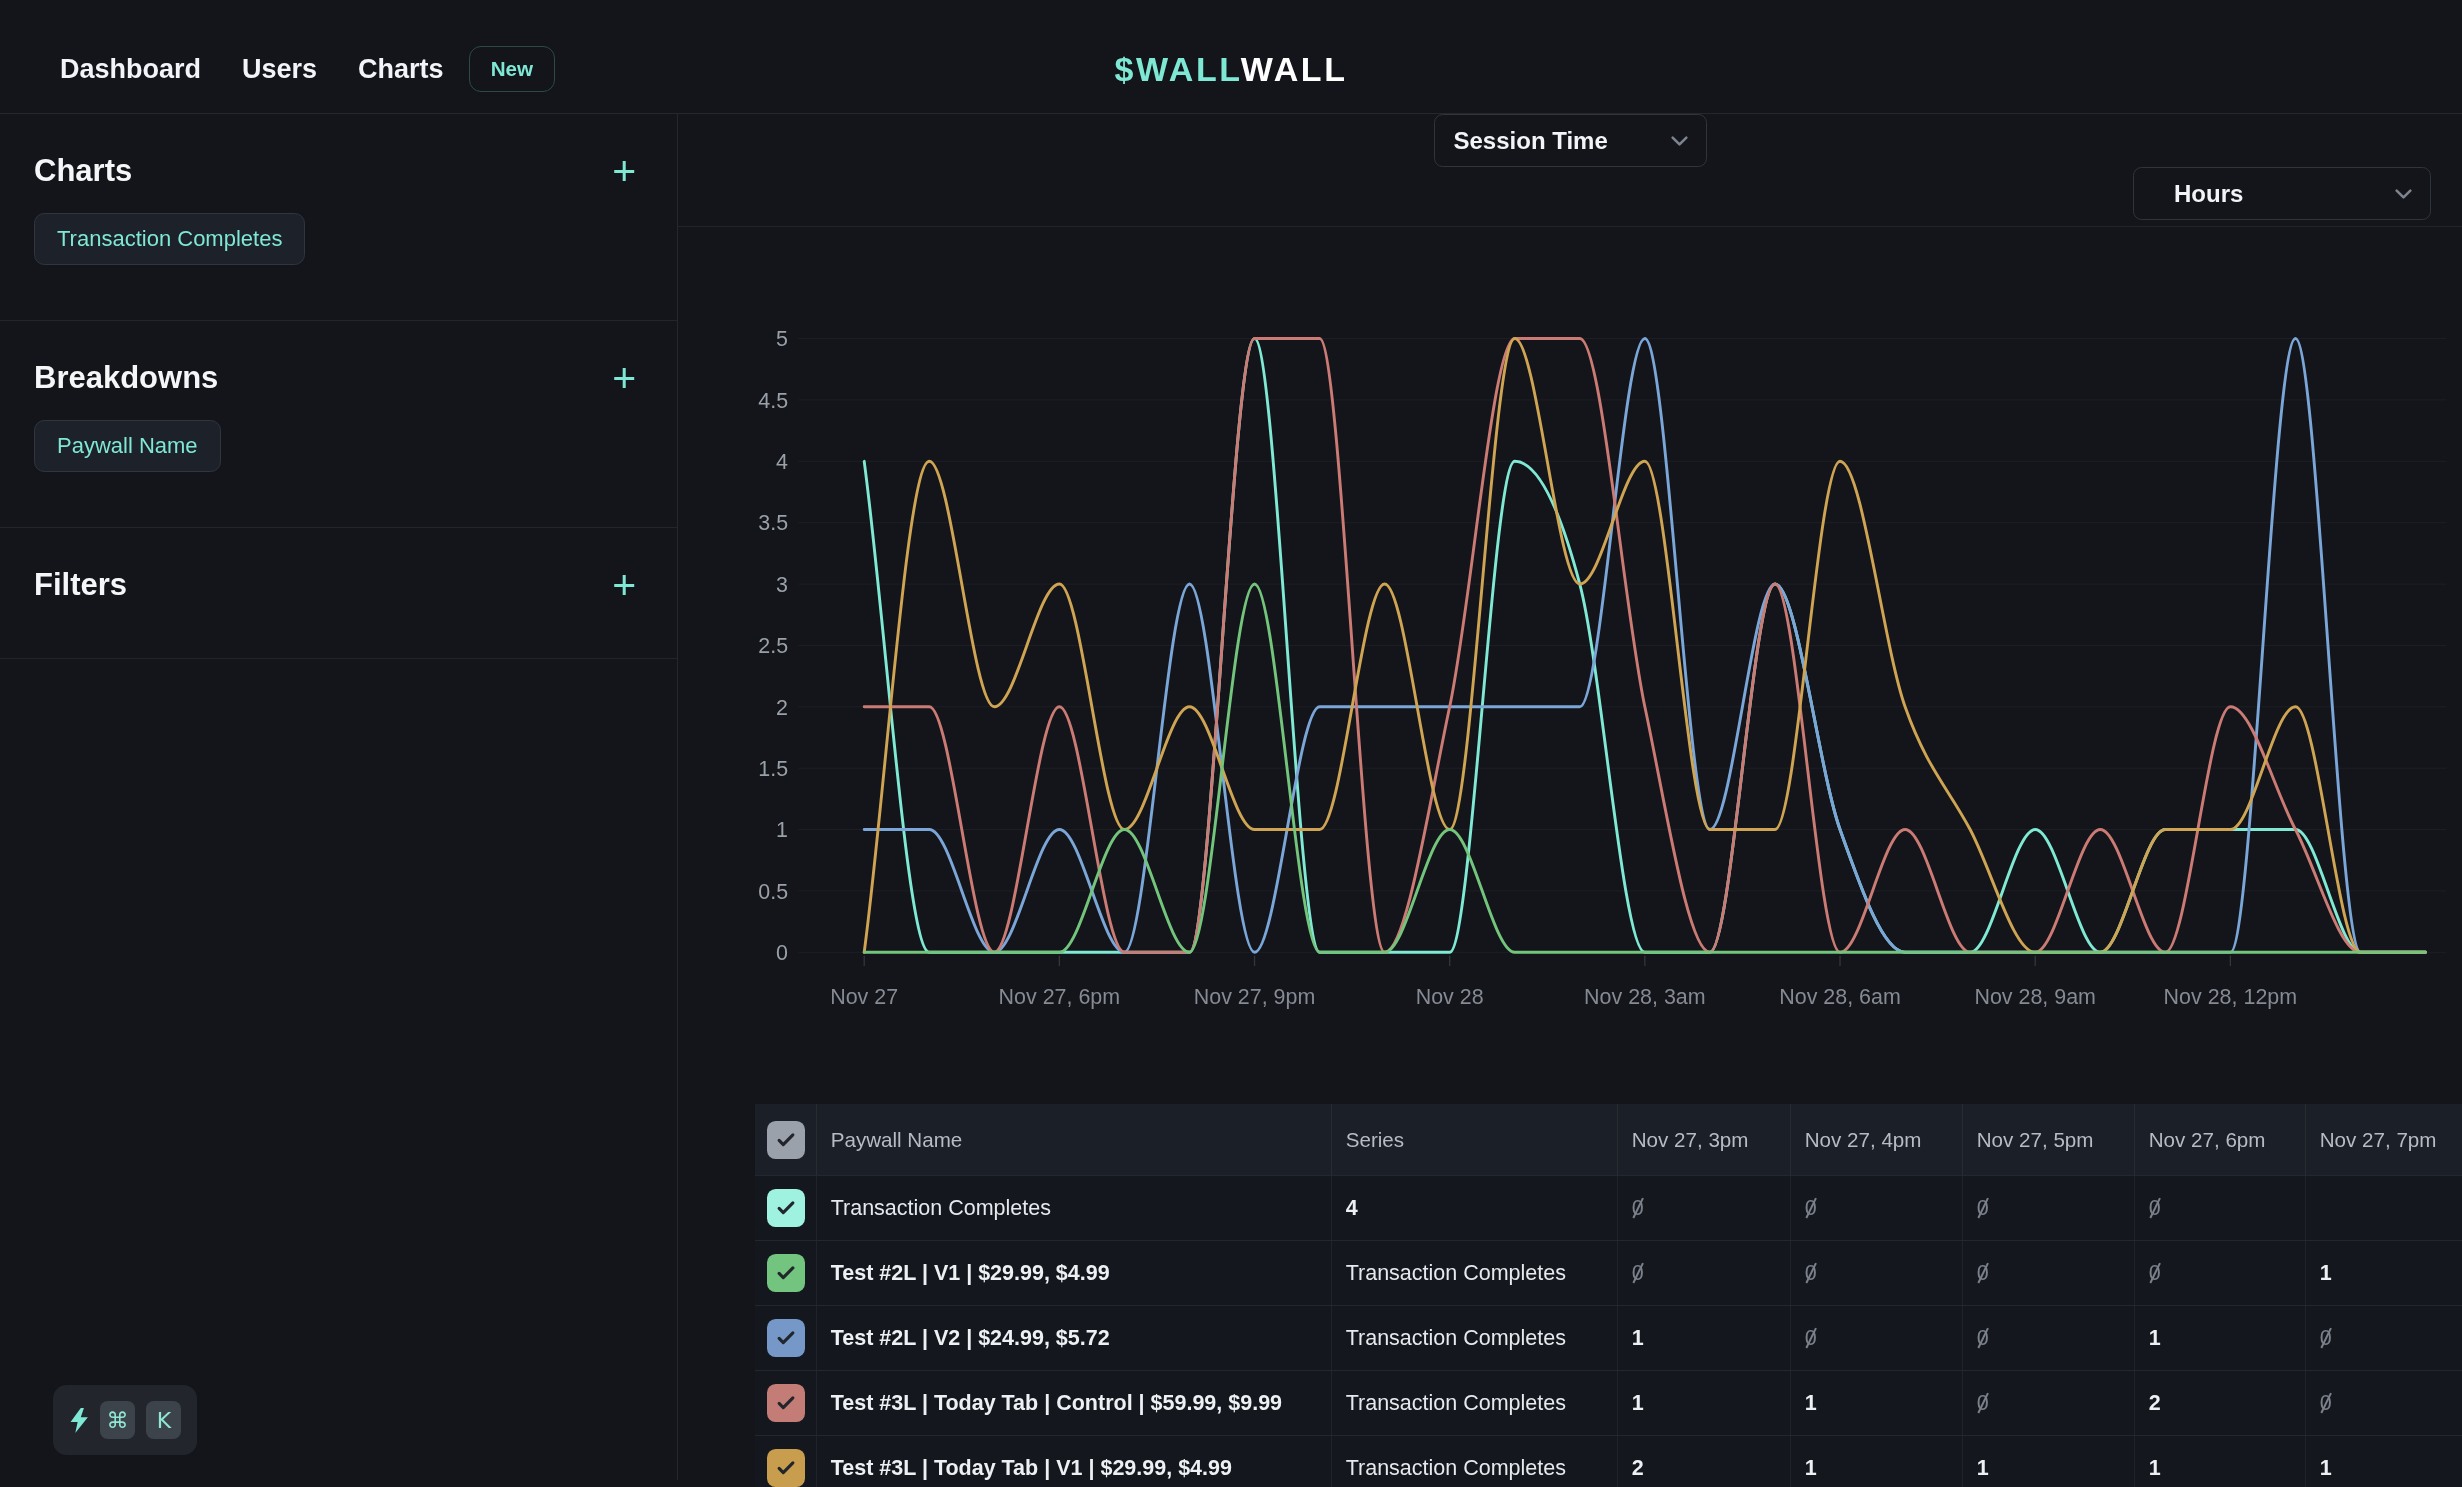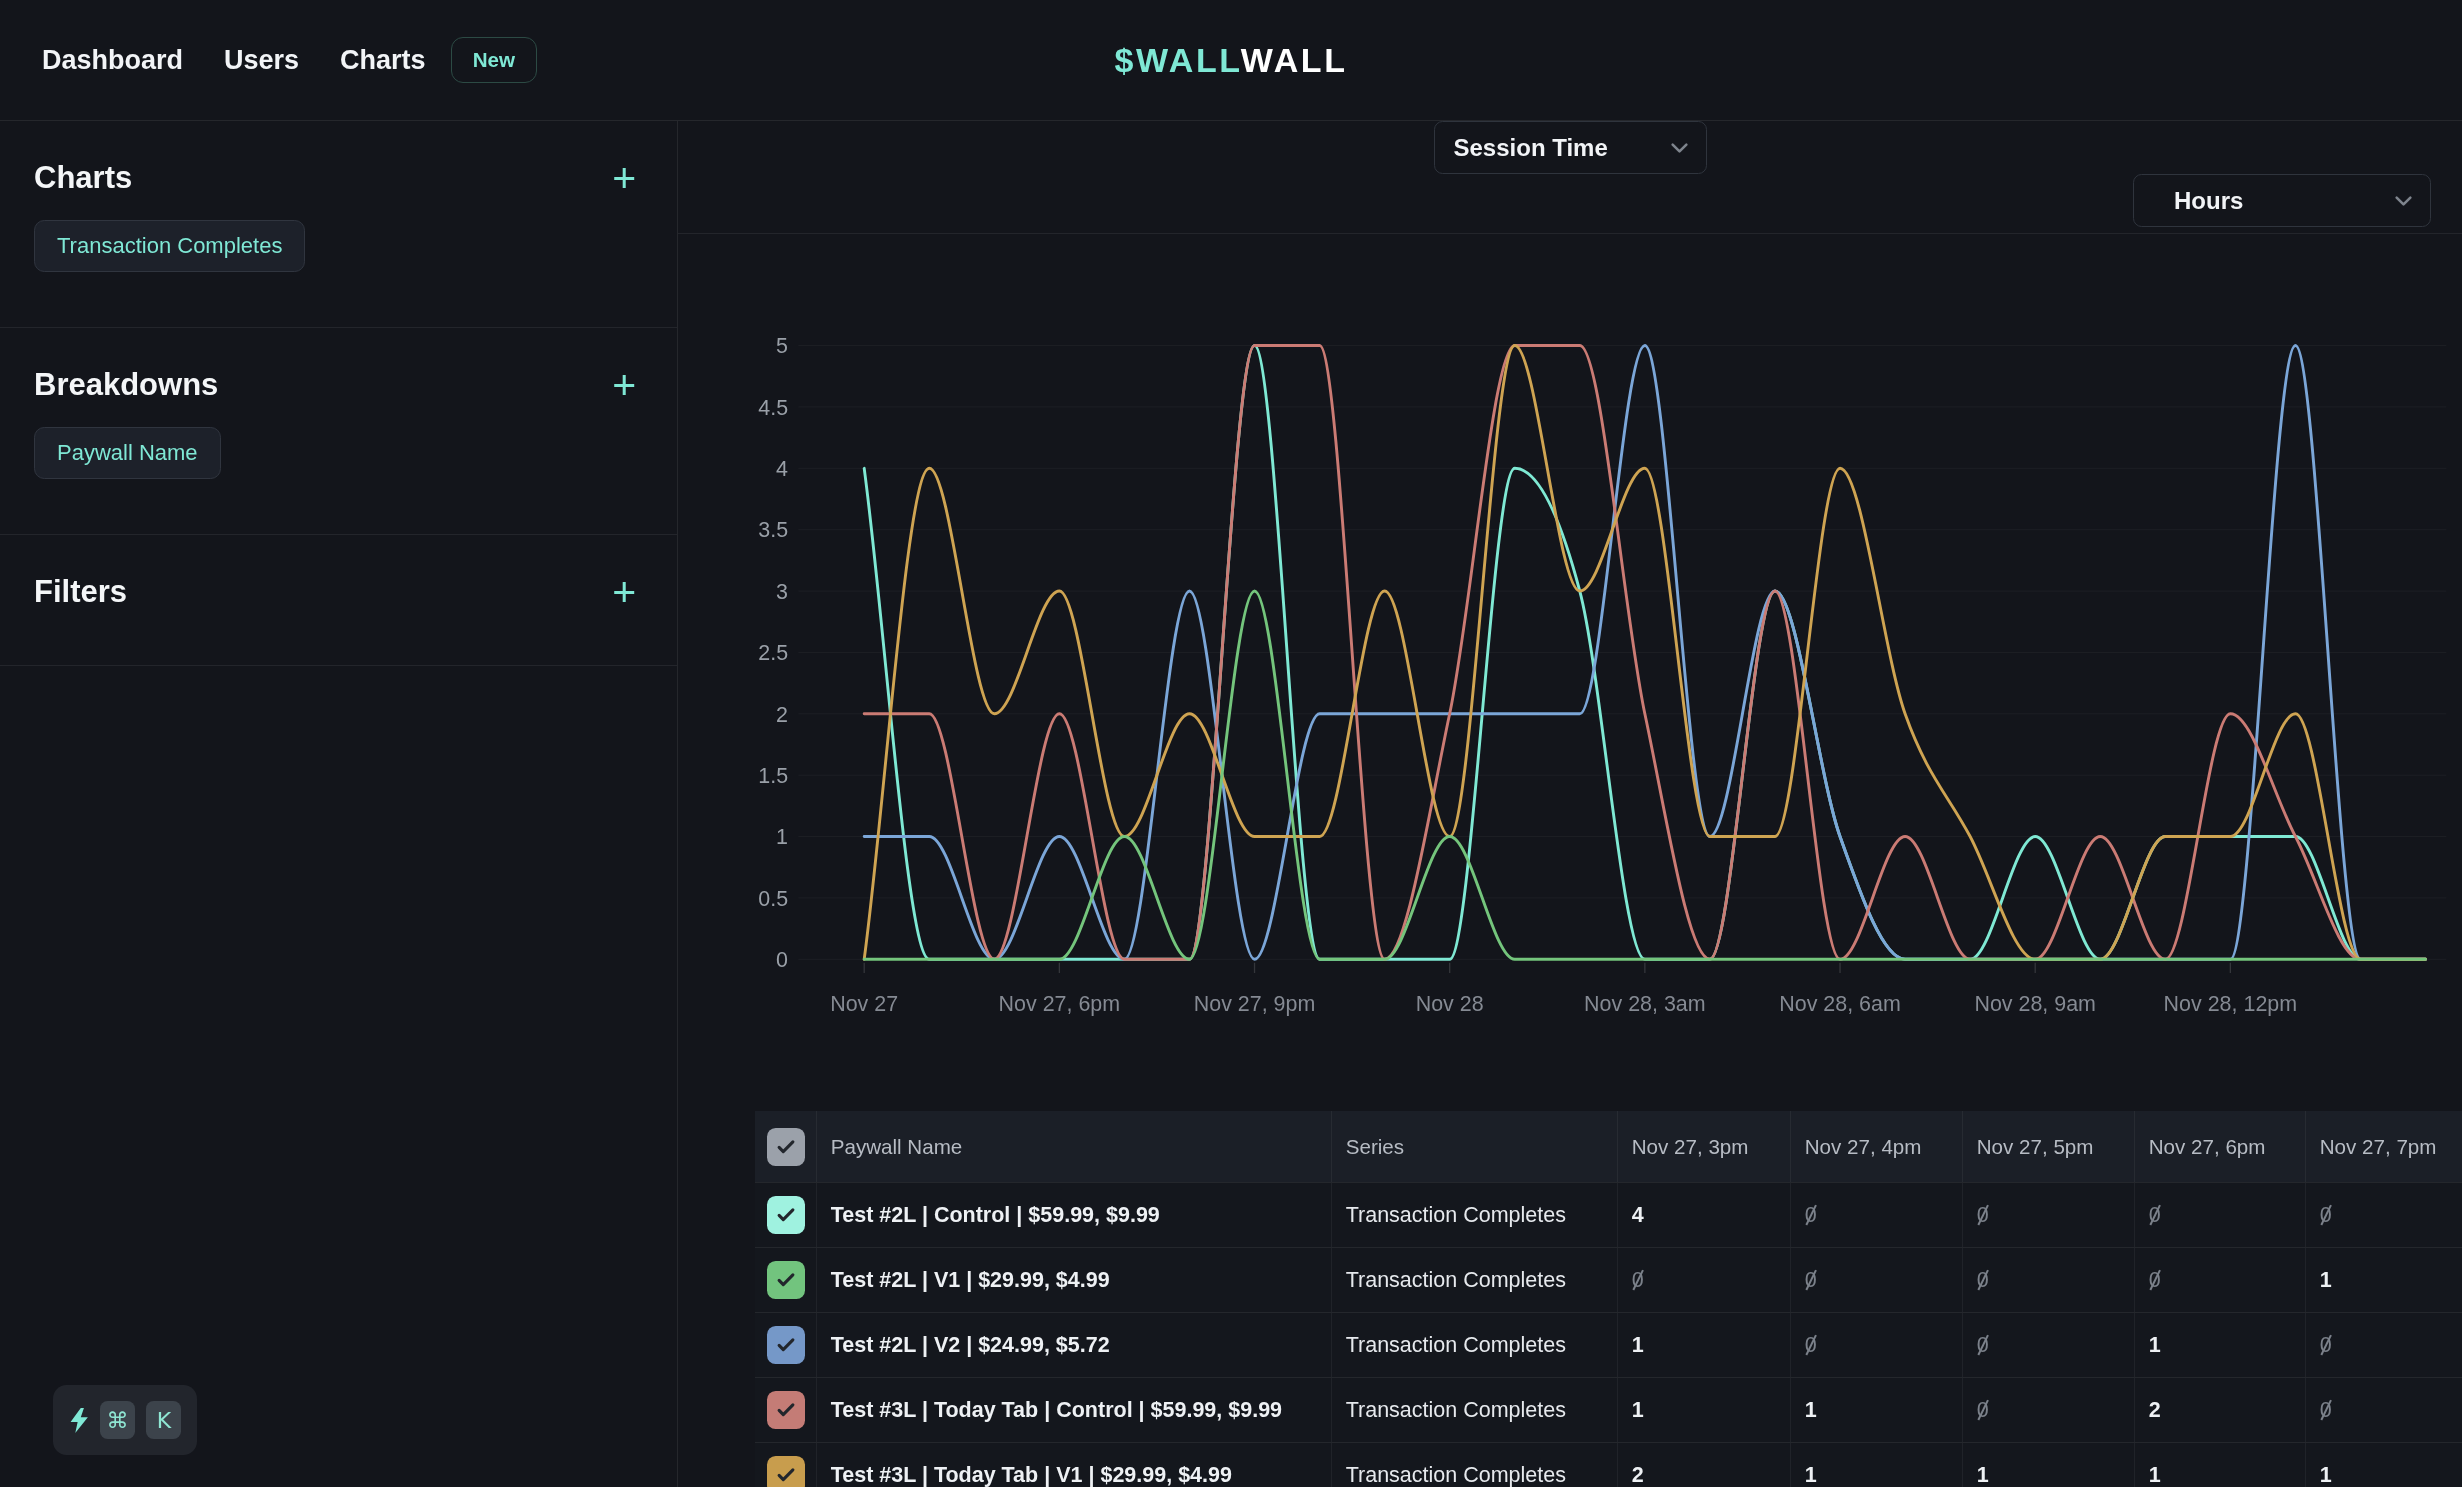--- a/index.html
+++ b/index.html
@@ -4,22 +4,22 @@
 <style>
   * { box-sizing: border-box; margin: 0; padding: 0; }
   html,body { width:2462px; height:1487px; overflow:hidden; }
   body {
     background:#13151b; color:#eef1f4;
     font-family:"Liberation Sans","DejaVu Sans",sans-serif;
     position:relative;
   }
   
   .nav {
-    height:121px; display:flex; align-items:center; padding:0 42px;
-    border-bottom:0.9px solid rgba(255,255,255,0.08); position:relative;
+    height:89px; display:flex; align-items:center; padding:0 60px;
+    border-bottom:0.9px solid rgba(255,255,255,0.08); position:relative;margin-top:25px;
   }
   .nav-left { display:flex; align-items:center; gap:41px; }
   .nav-link { font-size:27px; font-weight:700; color:#f2f4f7; cursor:pointer; }
   .nav-badge {
     margin-left:-15.5px; border:0.9px solid #2c4a44; border-radius:12px;
     padding:10.3px 20.6px; font-size:20.6px; font-weight:700; color:#7fe8d5;
   }
   .logo {
     position:absolute; left:50%; top:50%; transform:translate(-50%,-50%);
     font-size:34px; font-weight:800; letter-spacing:2.6px; white-space:nowrap;
@@ -225,21 +225,20 @@
         </div>
       <div class="t-body" id="table-body">
           <div class="t-row">
             <div class="t-cell t-check">
               <span class="cbx" style="background: rgb(159, 242, 224);">
                 <svg viewBox="0 0 24 24">
                   <path d="M4.5 12.5l4.5 4.5L19.5 6.5" stroke="#22262c" stroke-width="3.4" fill="none" stroke-linecap="round" stroke-linejoin="round"></path>
                 </svg>
               </span>
             </div>
-            <div class="t-cell t-name">Test #2L | Control | $59.99, $9.99</div>
             <div class="t-cell t-series">Transaction Completes</div>
             <div class="t-cell t-num">
               <span>4</span>
             </div>
             <div class="t-cell t-num">
               <span class="num-zero">0</span>
             </div>
             <div class="t-cell t-num">
               <span class="num-zero">0</span>
             </div>

